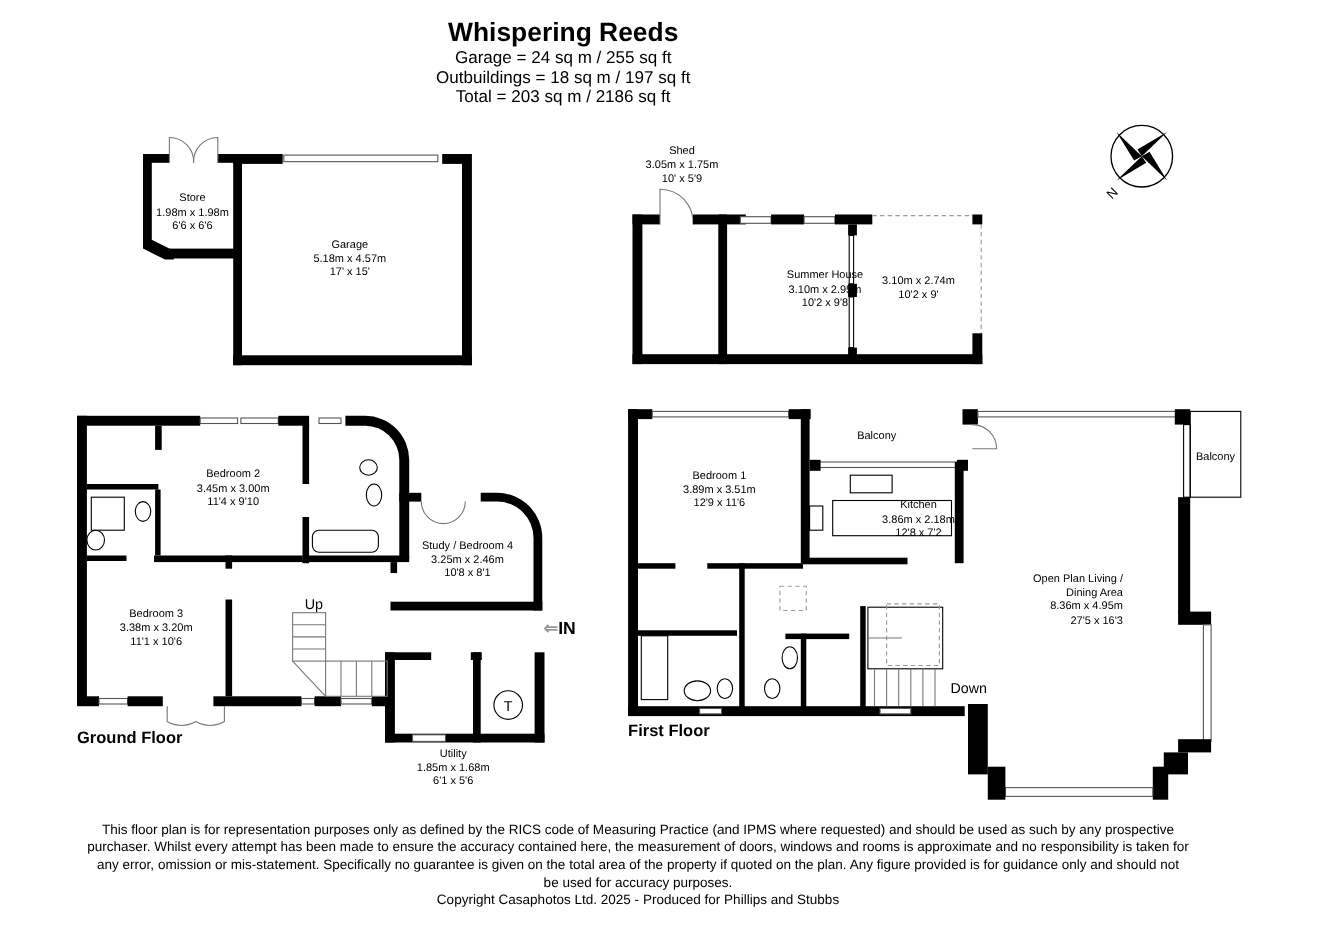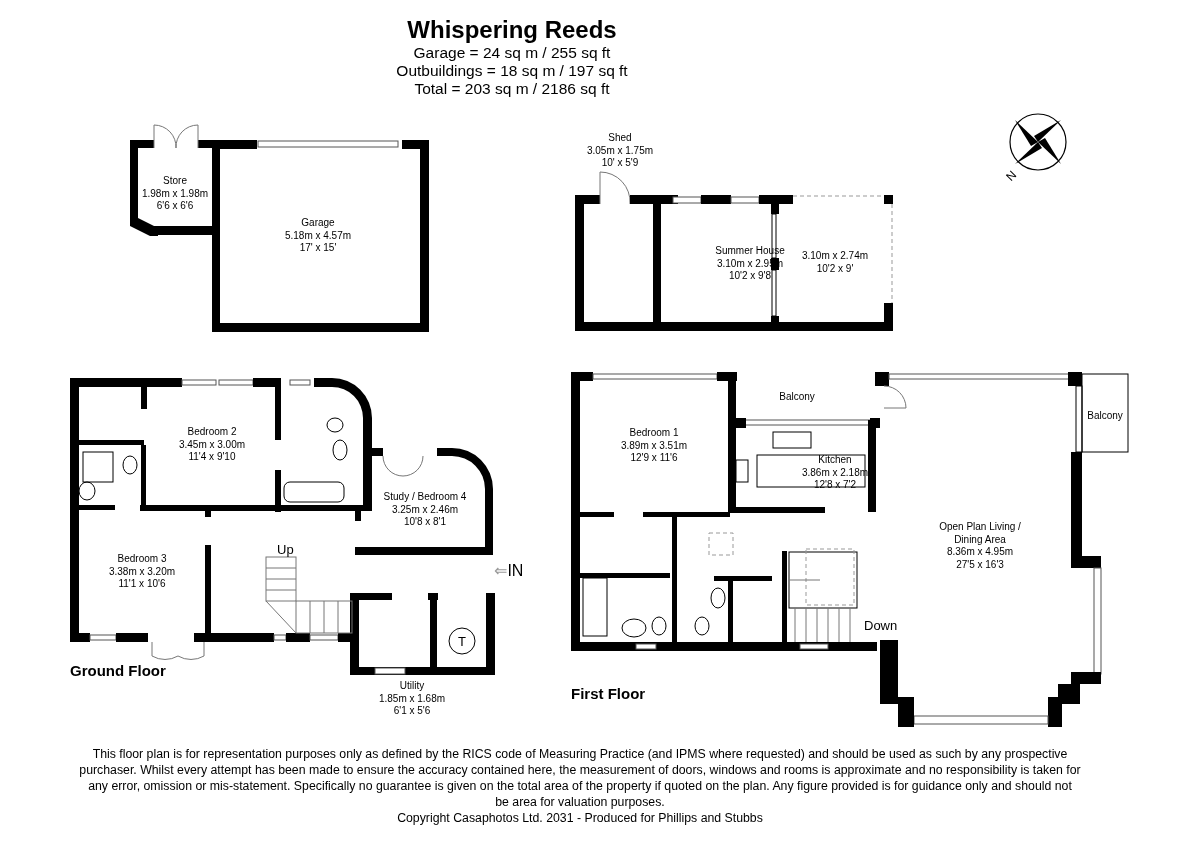--- a/index.html
+++ b/index.html
@@ -253,49 +253,49 @@
   <div>3.25m x 2.46m</div>
   <div>10'8 x 8'1</div>
 </div>
 <div class="room-label" style="left:412px;top:680px;">
   <div>Utility</div>
   <div>1.85m x 1.68m</div>
   <div>6'1 x 5'6</div>
 </div>
 <div class="small-label" style="left:277px;top:542px;">Up</div>
 <div class="small-label" style="left:458px;top:634px;">T</div>
-<div class="in-label" style="left:494px;top:561px;">
+<div class="in-label" style="left:494px;top:561px;font-weight:bold;">
   <span style="color:#999;">⇐</span><span>IN</span>
 </div>
 <div class="floor-label" style="left:70px;top:662px;">Ground Floor</div>
 
 <div class="room-label" style="left:654px;top:427px;">
   <div>Bedroom 1</div>
   <div>3.89m x 3.51m</div>
   <div>12'9 x 11'6</div>
 </div>
 <div class="room-label" style="left:797px;top:391px;">
   <div>Balcony</div>
 </div>
 <div class="room-label" style="left:1105px;top:410px;">
   <div>Balcony</div>
 </div>
 <div class="room-label" style="left:835px;top:454px;">
   <div>Kitchen</div>
   <div>3.86m x 2.18m</div>
   <div>12'8 x 7'2</div>
 </div>
-<div class="room-label" style="left:980px;top:521px;">
+<div class="room-label" style="left:980px;top:521px;text-align:right;">
   <div>Open Plan Living /</div>
   <div>Dining Area</div>
   <div>8.36m x 4.95m</div>
   <div>27'5 x 16'3</div>
 </div>
 <div class="small-label" style="left:864px;top:618px;">Down</div>
-<div class="floor-label" style="left:571px;top:656px;margin-top:29px;">First Floor</div>
+<div class="floor-label" style="left:571px;top:656px;">First Floor</div>
 
 <div class="footer">
   <p>This floor plan is for representation purposes only as defined by the RICS code of Measuring Practice (and IPMS where requested) and should be used as such by any prospective</p>
   <p>purchaser. Whilst every attempt has been made to ensure the accuracy contained here, the measurement of doors, windows and rooms is approximate and no responsibility is taken for</p>
   <p>any error, omission or mis-statement. Specifically no guarantee is given on the total area of the property if quoted on the plan. Any figure provided is for guidance only and should not</p>
-  <p>be area for valuation purposes.</p>
-  <p>Copyright Casaphotos Ltd. 2031 - Produced for Phillips and Stubbs</p>
+  <p>be used for accuracy purposes.</p>
+  <p>Copyright Casaphotos Ltd. 2025 - Produced for Phillips and Stubbs</p>
 </div>
 
 </body></html>

